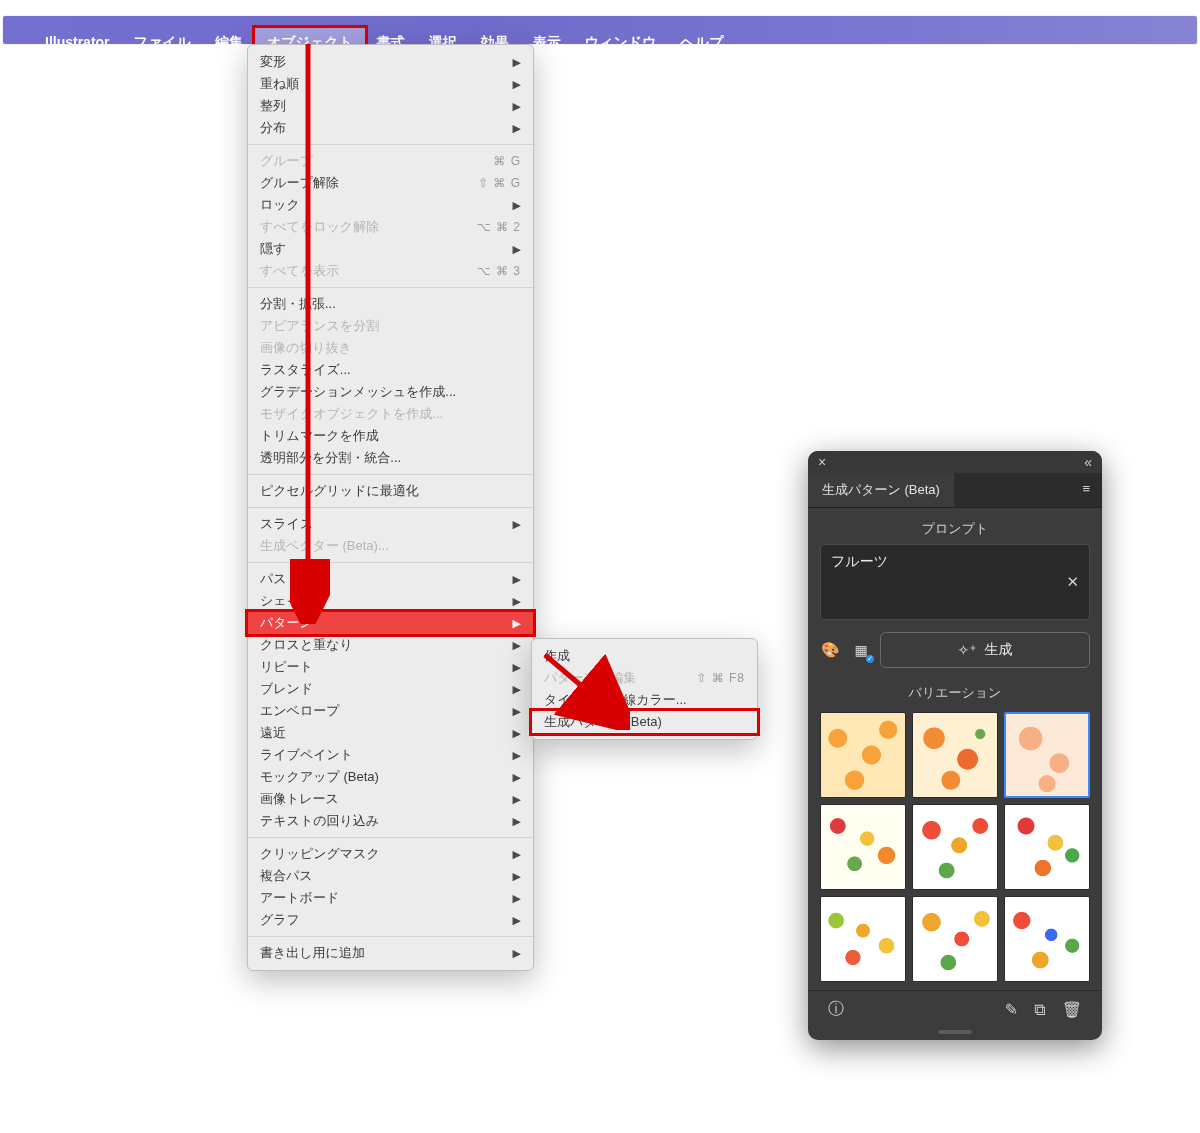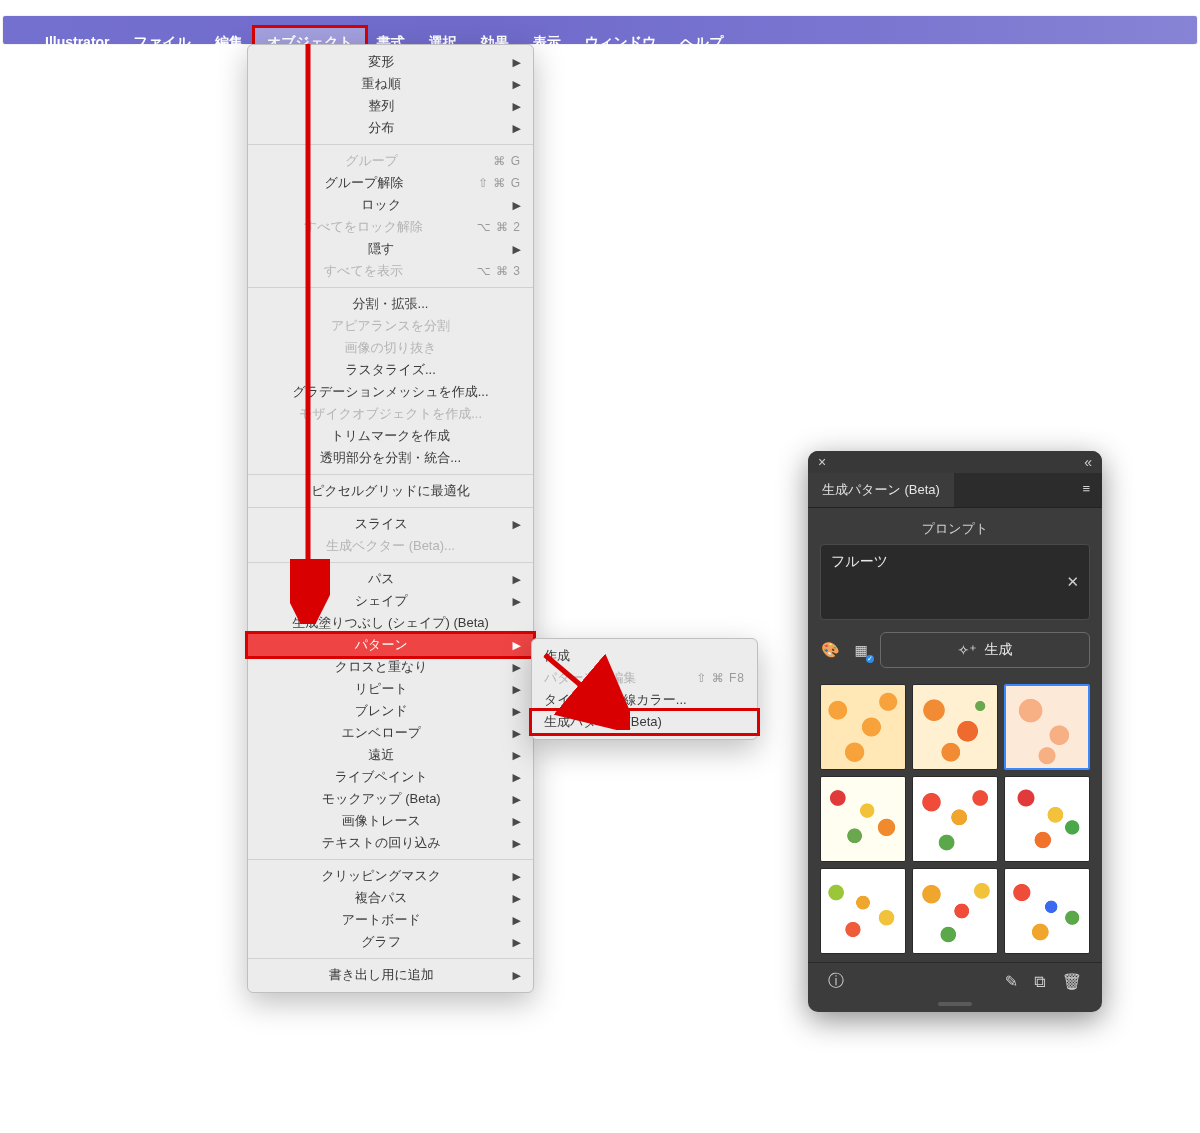--- a/index.html
+++ b/index.html
@@ -55,21 +55,20 @@
     background: #ececec;
     border: 1px solid #bfbfbf;
     border-radius: 6px;
     box-shadow: 0 10px 30px rgba(0,0,0,0.25);
     padding: 6px 0;
   }
   .menu.main {
     left: 247px;
     top: 44px;
     width: 285px;
-    text-align: center;
   }
   .menu.sub {
     left: 531px;
     top: 638px;
     width: 225px;
   }
   .menu-row {
     display: flex;
     align-items: center;
     height: 22px;
@@ -345,23 +344,20 @@
       <span class="label">生成ベクター (Beta)...</span>
     </div>
     <div class="menu-sep"></div>
     <div class="menu-row">
       <span class="label">パス</span>
       <span class="arrow">▶</span>
     </div>
     <div class="menu-row">
       <span class="label">シェイプ</span>
       <span class="arrow">▶</span>
-    </div>
-    <div class="menu-row">
-      <span class="label">生成塗りつぶし (シェイプ) (Beta)</span>
     </div>
     <div class="menu-row sel red-box">
       <span class="label">パターン</span>
       <span class="arrow">▶</span>
     </div>
     <div class="menu-row">
       <span class="label">クロスと重なり</span>
       <span class="arrow">▶</span>
     </div>
     <div class="menu-row">
@@ -471,20 +467,21 @@
     <span class="ico-btn">🎨</span>
     <span class="ico-btn" style="position:relative;">
       <span style="font-size:14px;">▦</span>
       <span style="position:absolute; right:-2px; bottom:-2px; width:8px; height:8px; background:#2f8ce6; border-radius:50%; display:flex; align-items:center; justify-content:center; font-size:7px; color:#fff;">✓</span>
     </span>
     <div class="gen-btn">
       <span>✧⁺</span>
       <span>生成</span>
     </div>
   </div>
+  <div class="section-label" style="padding-top:4px;">バリエーション</div>
   <div class="thumbs">
     <div class="thumb tA"></div>
     <div class="thumb tB"></div>
     <div class="thumb tC sel"></div>
     <div class="thumb tD"></div>
     <div class="thumb tE"></div>
     <div class="thumb tF"></div>
     <div class="thumb tG"></div>
     <div class="thumb tH"></div>
     <div class="thumb tI"></div>

